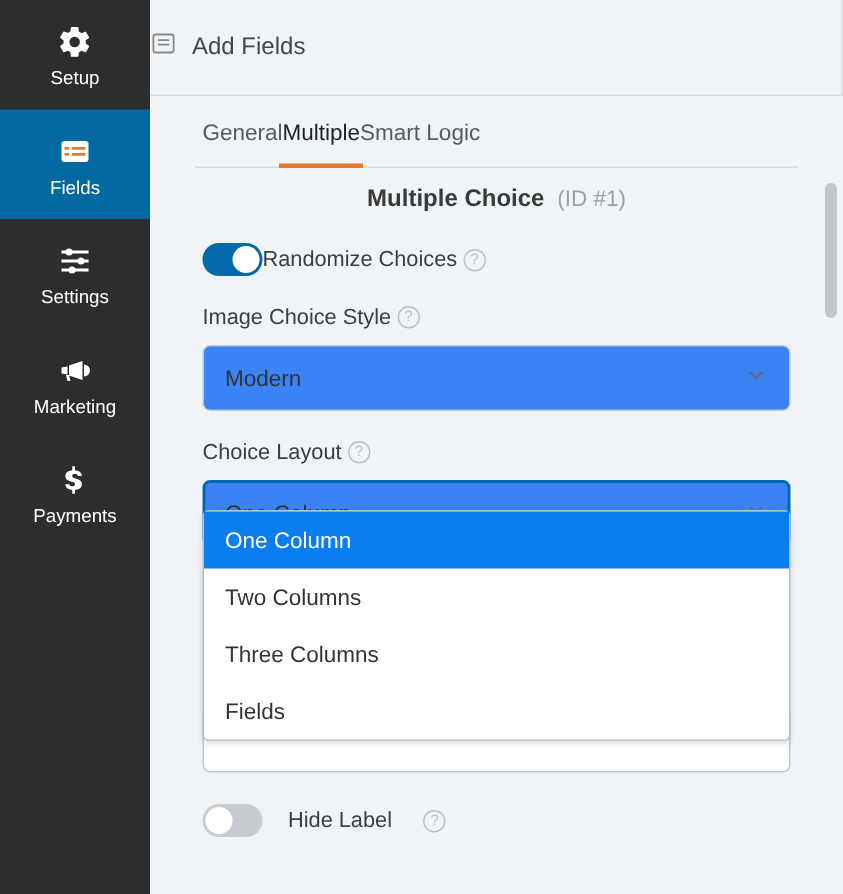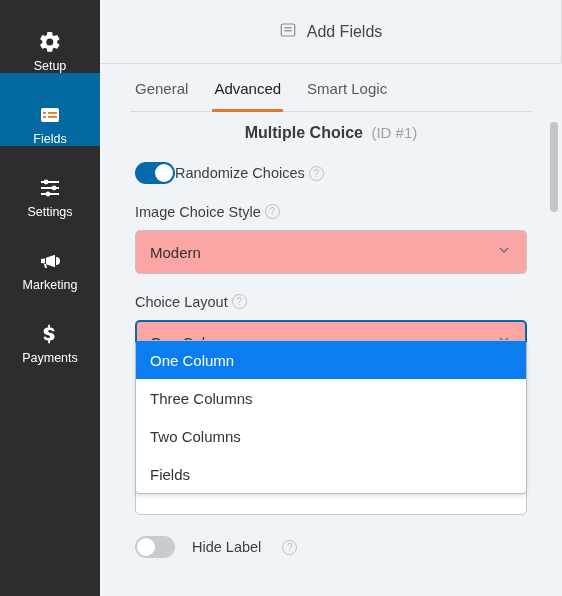--- a/index.html
+++ b/index.html
@@ -1,42 +1,42 @@
 <!DOCTYPE html>
 <html><head>
 <meta charset="utf-8">
 <style>
 * { box-sizing: border-box; margin: 0; padding: 0; font-family: -apple-system, BlinkMacSystemFont, "Segoe UI", Arial, sans-serif; }
 body { width: 562px; height: 596px; overflow: hidden; background: #fff; }
 .app { display: flex; height: 596px; }
 
 
 .sidebar { width: 100px; background: #2d2d2d; flex-shrink: 0; }
-.side-item { height: 73px; display: flex; flex-direction: column; align-items: center; justify-content: flex-end; color: #fff; cursor: pointer; gap: 4px; }
+.side-item { height: 73px; display: flex; flex-direction: column; align-items: center; justify-content: center; color: #fff; cursor: pointer; gap: 4px; }
 .side-item.active { background: #0369a1; }
 .side-item .side-icon { width: 26px; height: 26px; display: flex; align-items: center; justify-content: center; }
 .side-item .side-label { font-size: 12.5px; color: #fff; }
 .side-item svg { fill: #fff; }
 
 
 .main { flex: 1; display: flex; flex-direction: column; background: #f0f4f7; position: relative; }
 
 
 .top-tabs { height: 64px; display: flex; border-bottom: 1px solid #d6dce2; }
-.top-tab { flex: 1; display: flex; align-items: center; justify-content: center; gap: 10px; cursor: pointer; }
+.top-tab { flex: 1; display: flex; align-items: center; justify-content: flex-start; gap: 10px; cursor: pointer; }
 .top-tab-sep { width: 1px; background: #d6dce2; }
 .top-tab-label { font-size: 16px; color: #464646; }
 .top-tab.active .top-tab-label { font-weight: 600; color: #222; }
 .top-tab svg { fill: #777; }
 
 
 .content { flex: 1; position: relative; padding: 0 30px 0 30px; }
 
 
-.sub-tabs { display: flex; gap: 26px; padding: 16px 5px 0 5px; border-bottom: 1px solid #d6dce2; }
+.sub-tabs { display: flex; padding: 16px 5px 0 5px; border-bottom: 1px solid #d6dce2; }
 .sub-tab { font-size: 15px; color: #5a5a5a; padding-bottom: 14px; cursor: pointer; position: relative; }
 .sub-tab.active { color: #222; font-weight: 500; }
 .sub-tab.active::after { content: ""; position: absolute; left: -2px; right: -2px; bottom: -1px; height: 3px; background: #e27730; }
 
 
 .heading { padding: 12px 5px 10px; text-align: center; }
 .heading-title { font-size: 16px; font-weight: 600; color: #3a3a3a; display: inline; }
 .heading-id { font-size: 15px; color: #9aa2a8; display: inline; margin-left: 4px; }
 
 
@@ -48,21 +48,21 @@
 
 .toggle { width: 40px; height: 22px; border-radius: 11px; position: relative; cursor: pointer; flex-shrink: 0; }
 .toggle .knob { width: 18px; height: 18px; border-radius: 50%; background: #fff; position: absolute; top: 2px; }
 .toggle.on { background: #056aab; }
 .toggle.on .knob { right: 2px; }
 .toggle.off { background: #c8ccd0; }
 .toggle.off .knob { left: 2px; }
 
 
 .field-label { font-size: 14.5px; color: #3e3e3e; margin-bottom: 10px; display: flex; align-items: flex-start; }
-.select { width: 100%; height: 44px; background: #fca5a5; border: 1px solid #bfc7cf; border-radius: 5px; display: flex; align-items: center; padding: 0 14px; cursor: pointer; position: relative; }
+.select { width: 100%; height: 44px; background: #3b82f6; border: 1px solid #bfc7cf; border-radius: 5px; display: flex; align-items: center; padding: 0 14px; cursor: pointer; position: relative; }
 .select.focused { border: 2px solid #056aab; padding: 0 13px; }
 .select-value { font-size: 15px; color: #333; }
 .select .chev { margin-left: auto; }
 .chev svg { stroke: #6a6a6a; fill: none; stroke-width: 2; }
 
 
 .dropdown { position: absolute; left: 35px; right: 35px; top: 340px; background: #fff; border: 1px solid #b7bfc6; border-radius: 4px; box-shadow: 0 2px 4px rgba(0,0,0,.12); z-index: 10; }
 .option { height: 38px; display: flex; align-items: center; padding: 0 14px; font-size: 15px; color: #333; cursor: pointer; }
 .option.selected { background: #0a7ef0; color: #fff; }
 
@@ -142,21 +142,21 @@
             </svg>
         </span>
         <span class="top-tab-label">Add Fields</span>
       </div>
       <div class="top-tab-sep"></div>
     </div>
 
     <div class="content">
       <div class="sub-tabs">
         <div class="sub-tab">General</div>
-        <div class="sub-tab active">Advanced</div>
+        <div class="sub-tab active">Multiple</div>
         <div class="sub-tab">Smart Logic</div>
       </div>
 
       <div class="heading">
         <span class="heading-title">Multiple Choice</span>
         <span class="heading-id">(ID #1)</span>
       </div>
 
       <div class="row row-inline">
         <div class="toggle on">
@@ -192,22 +192,22 @@
             <svg viewBox="0 0 24 24" width="16" height="16">
                 <polyline points="6 9 12 15 18 9"></polyline>
               </svg>
           </span>
         </div>
       </div>
     </div>
 
     <div class="dropdown">
       <div class="option selected">One Column</div>
+      <div class="option">Two Columns</div>
       <div class="option">Three Columns</div>
-      <div class="option">Two Columns</div>
       <div class="option">Fields</div>
     </div>
 
     <div class="ghost-select"></div>
 
     <div class="hide-row">
       <div class="toggle off">
           <div class="knob"></div>
         </div>
       <span class="row-label">Hide Label</span>

